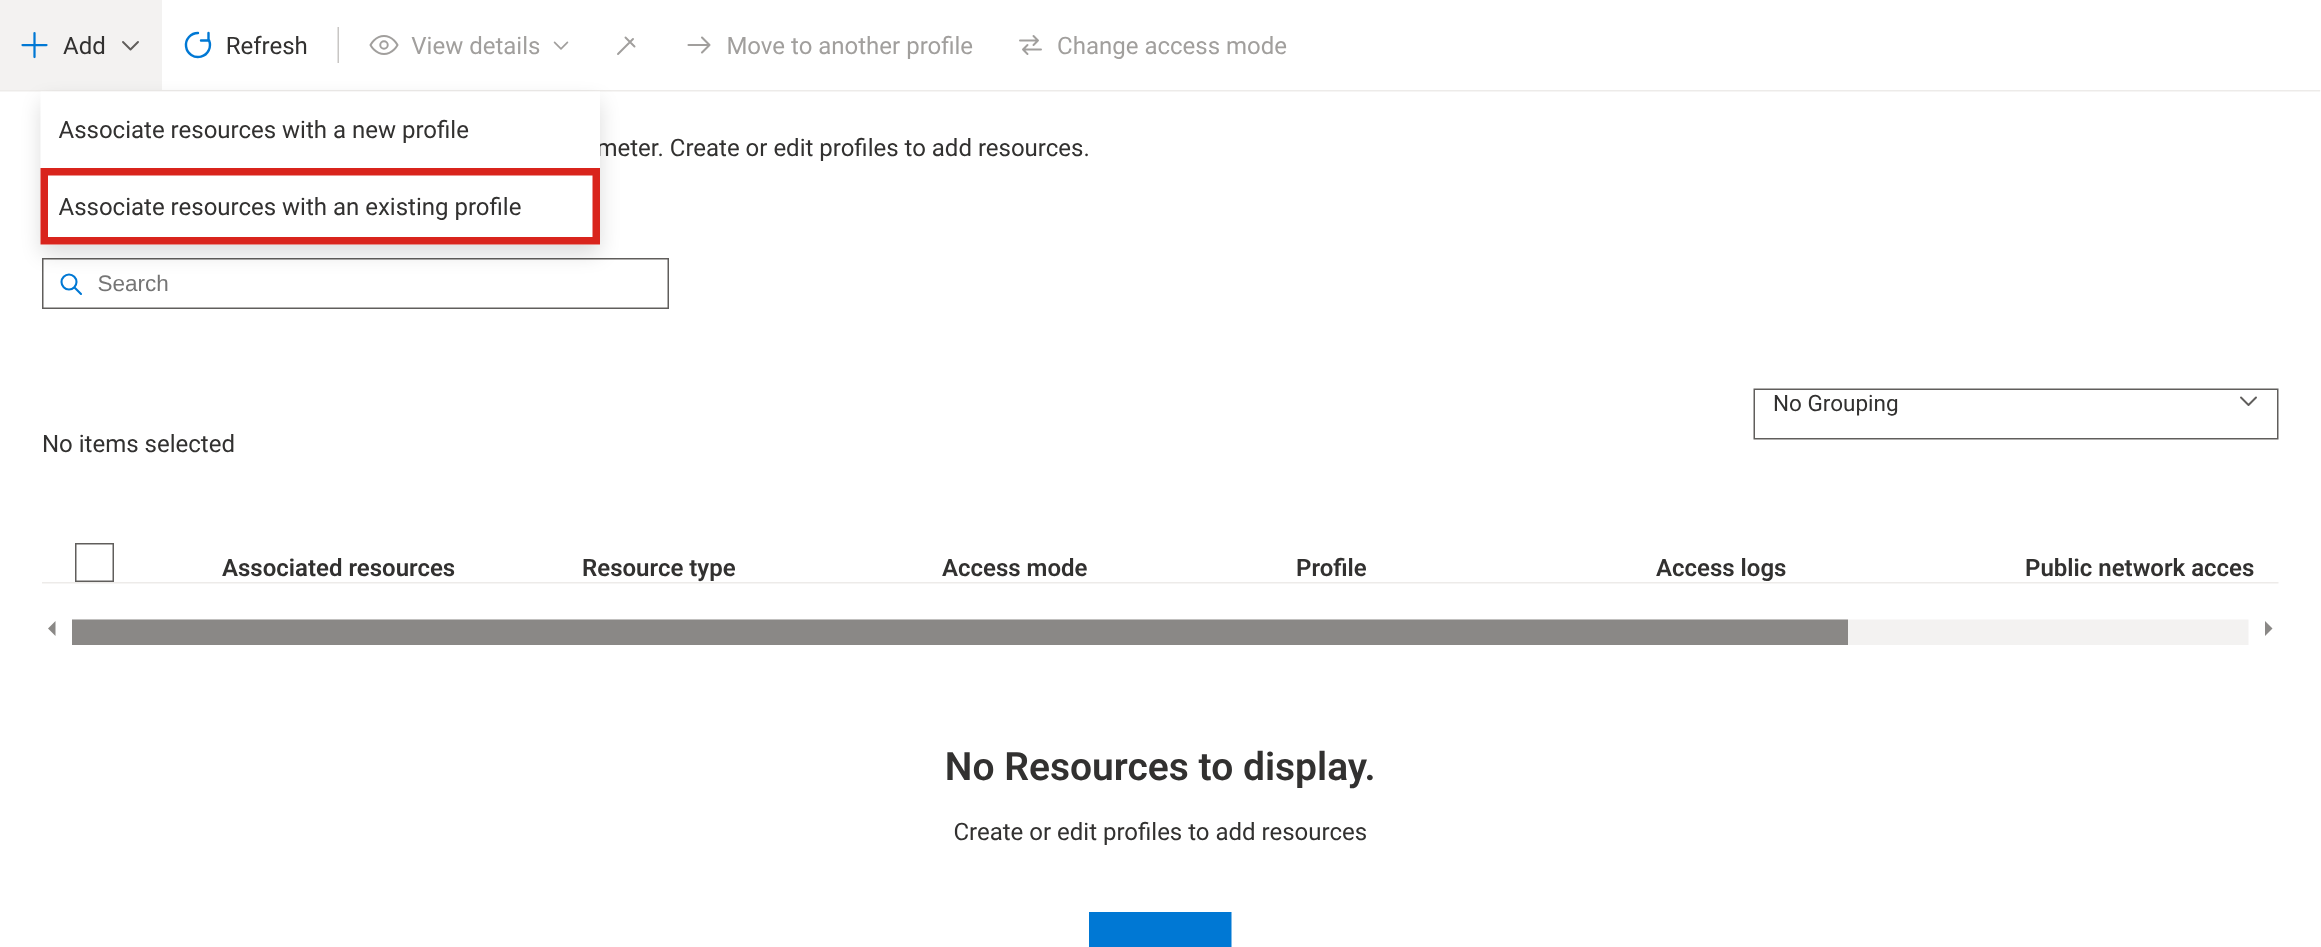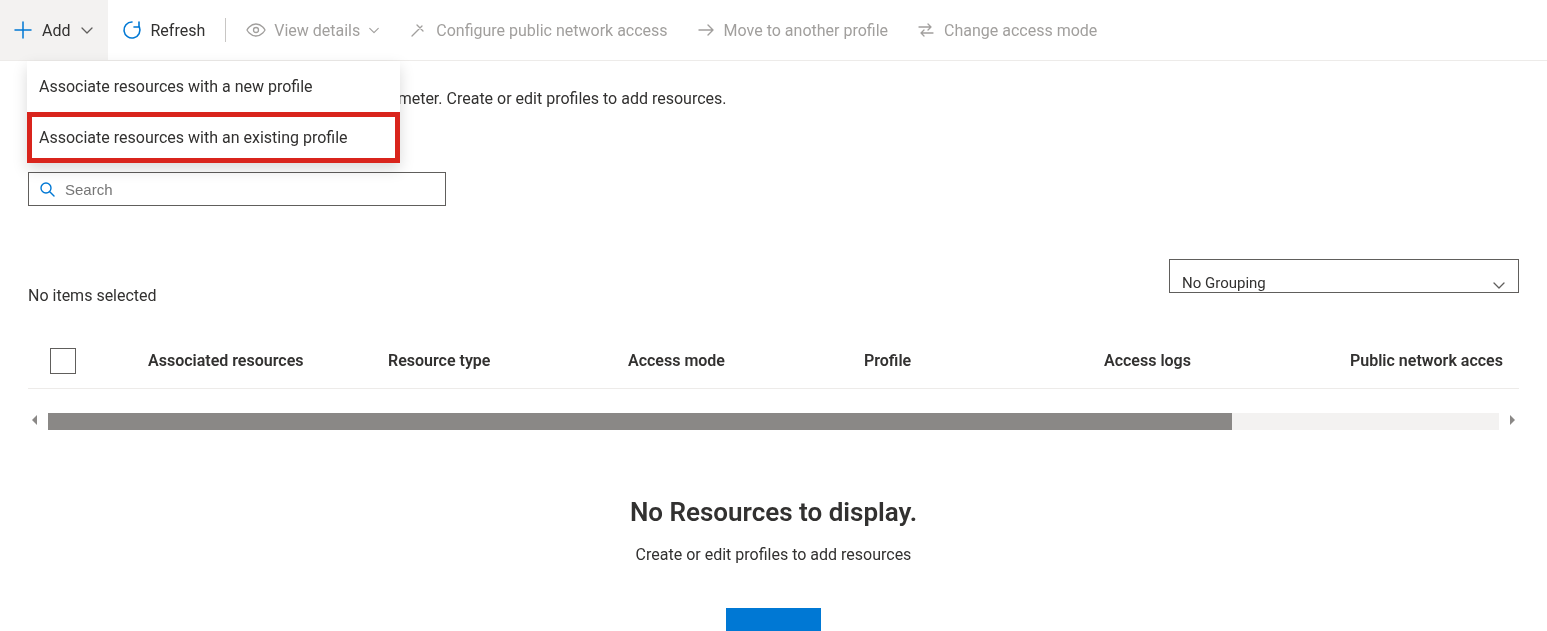--- a/index.html
+++ b/index.html
@@ -86,30 +86,30 @@
       justify-content: space-between;
       align-items: center;
       margin-top: 40px;
     }
     .no-items { font-size: 16px; margin-top: 40px; }
     .grouping {
       width: 350px;
       height: 34px;
       border: 1px solid #605e5c;
       display: flex;
-      align-items: flex-end;
+      align-items: flex-start;
       justify-content: space-between;
       padding: 0 12px;
       font-size: 15px;
       cursor: pointer;
     }
 
     .table-header {
       display: flex;
-      align-items: center;
+      align-items: flex-end;
       height: 56px;
       margin-top: 28px;
       border-bottom: 1px solid #edebe9;
       font-size: 16px;
       font-weight: 600;
       color: #323130;
     }
     .col-check { width: 120px; padding-left: 22px; display: flex; align-items: center; }
     .col-assoc { width: 240px; }
     .col-type  { width: 240px; }
@@ -191,21 +191,20 @@
           <path d="M2 5l5 5 5-5" stroke="#a19f9d" stroke-width="1.3" fill="none" stroke-linecap="round" stroke-linejoin="round"></path>
         </svg>
     </span>
   </div>
   <div class="toolbar-item disabled">
     <span class="icon">
       <svg width="20" height="20" viewBox="0 0 20 20">
           <path d="M6 14l8-8M9 5l6 6M4 16l3-3" stroke="#a19f9d" stroke-width="1.3" fill="none" stroke-linecap="round"></path>
         </svg>
     </span>
-    <span>Configure public network access</span>
   </div>
   <div class="toolbar-item disabled">
     <span class="icon">
       <svg width="20" height="20" viewBox="0 0 20 20">
           <path d="M3 10h14M12 5l5 5-5 5" stroke="#a19f9d" stroke-width="1.4" fill="none" stroke-linecap="round" stroke-linejoin="round"></path>
         </svg>
     </span>
     <span>Move to another profile</span>
   </div>
   <div class="toolbar-item disabled">

